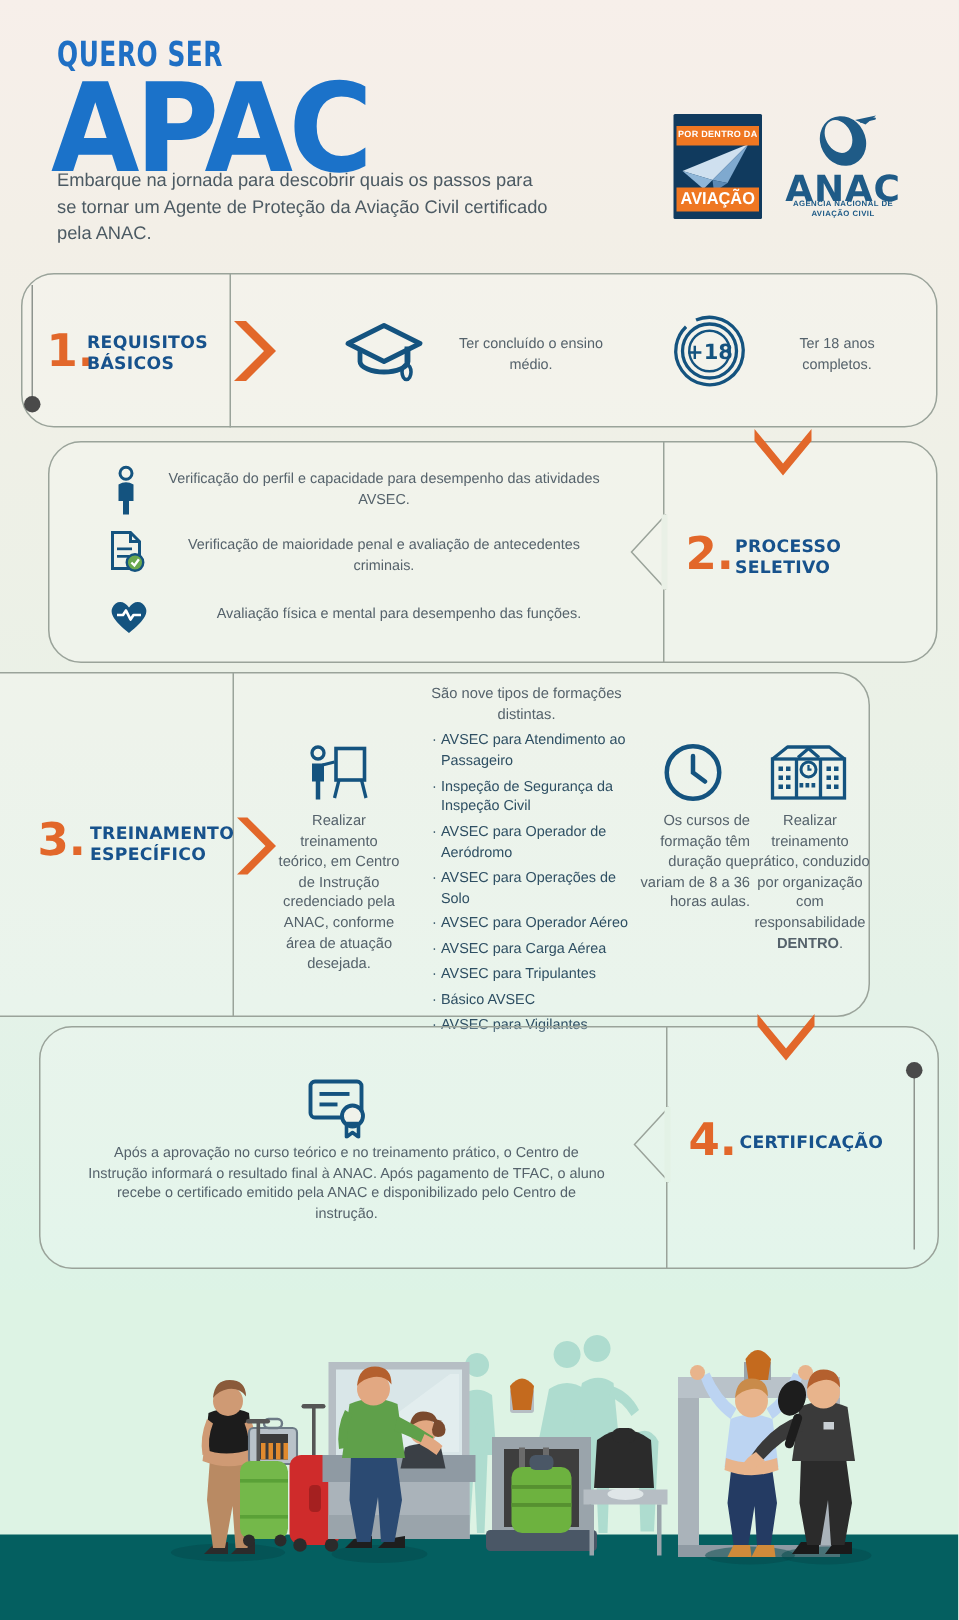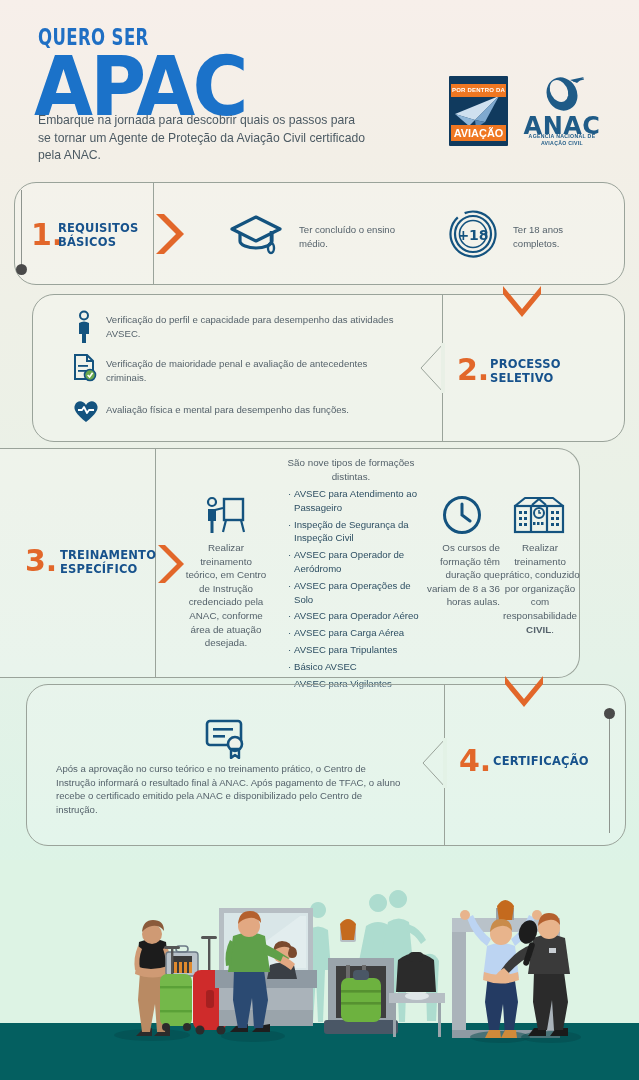--- a/index.html
+++ b/index.html
@@ -65,21 +65,21 @@
   .divider{position:absolute;width:1px;background:#9aa39a;}
 
   .stepnum{
     font-family:"DejaVu Sans", sans-serif;font-weight:bold;
     color:#e2672a;font-size:30px;line-height:30px;
   }
   .steplabel{
     font-family:"DejaVu Sans", sans-serif;font-weight:bold;
     color:#17528c;font-size:11.5px;line-height:14px;letter-spacing:.2px;
   }
-  .bodytext{color:#55626b;font-size:9.6px;line-height:13.5px;}
+  .bodytext{color:#55626b;font-size:9.6px;line-height:13.5px;text-align:center;}
   .centertext{color:#55626b;font-size:9.8px;line-height:13.6px;text-align:center;}
   .listtext{color:#2e4f63;font-size:9.6px;line-height:13.8px;}
 
   .chev-right{position:absolute;}
   .chev-down{position:absolute;}
 
   
   .cdot{position:absolute;width:11px;height:11px;border-radius:50%;background:#4a4a4a;}
   .cline{position:absolute;width:1px;background:#8e948e;}
 
@@ -256,21 +256,21 @@
         <rect x="45" y="17" width="3" height="3"></rect>
       <rect x="40" y="23" width="3" height="3"></rect>
         <rect x="45" y="23" width="3" height="3"></rect>
       <rect x="40" y="29" width="3" height="3"></rect>
         <rect x="45" y="29" width="3" height="3"></rect>
       <rect x="22" y="28" width="2.5" height="3"></rect>
         <rect x="26" y="28" width="2.5" height="3"></rect>
         <rect x="30" y="28" width="2.5" height="3"></rect>
     </g>
   </svg>
-  <div class="centertext" style="position:absolute;left:499px;top:541px;width:82px;"><span>Realizar treinamento prático, conduzido por organização com responsabilidade </span><b>CIVIL</b><span>.</span></div>
+  <div class="centertext" style="position:absolute;left:499px;top:541px;width:82px;"><span>Realizar treinamento prático, conduzido por organização com responsabilidade </span><b>DENTRO</b><span>.</span></div>
 
   <div class="card" style="left:26px;top:684px;width:600px;height:162px;"></div>
   <div class="divider" style="left:444px;top:684px;height:162px;"></div>
   <svg style="position:absolute;left:421px;top:737px;" width="26" height="52" viewBox="0 0 26 52">
     <polyline points="25,1 2,26 25,51" fill="none" stroke="#9aa39a" stroke-width="1"></polyline>
     <rect x="22" y="1" width="5" height="50" fill="#e3f2e6"></rect>
   </svg>
 
   <svg class="chev-down" style="left:502px;top:674px;" width="44" height="36" viewBox="0 0 44 36">
     <polygon points="3,2 3,10 22,33 41,10 41,2 22,25" fill="#e2672a"></polygon>

